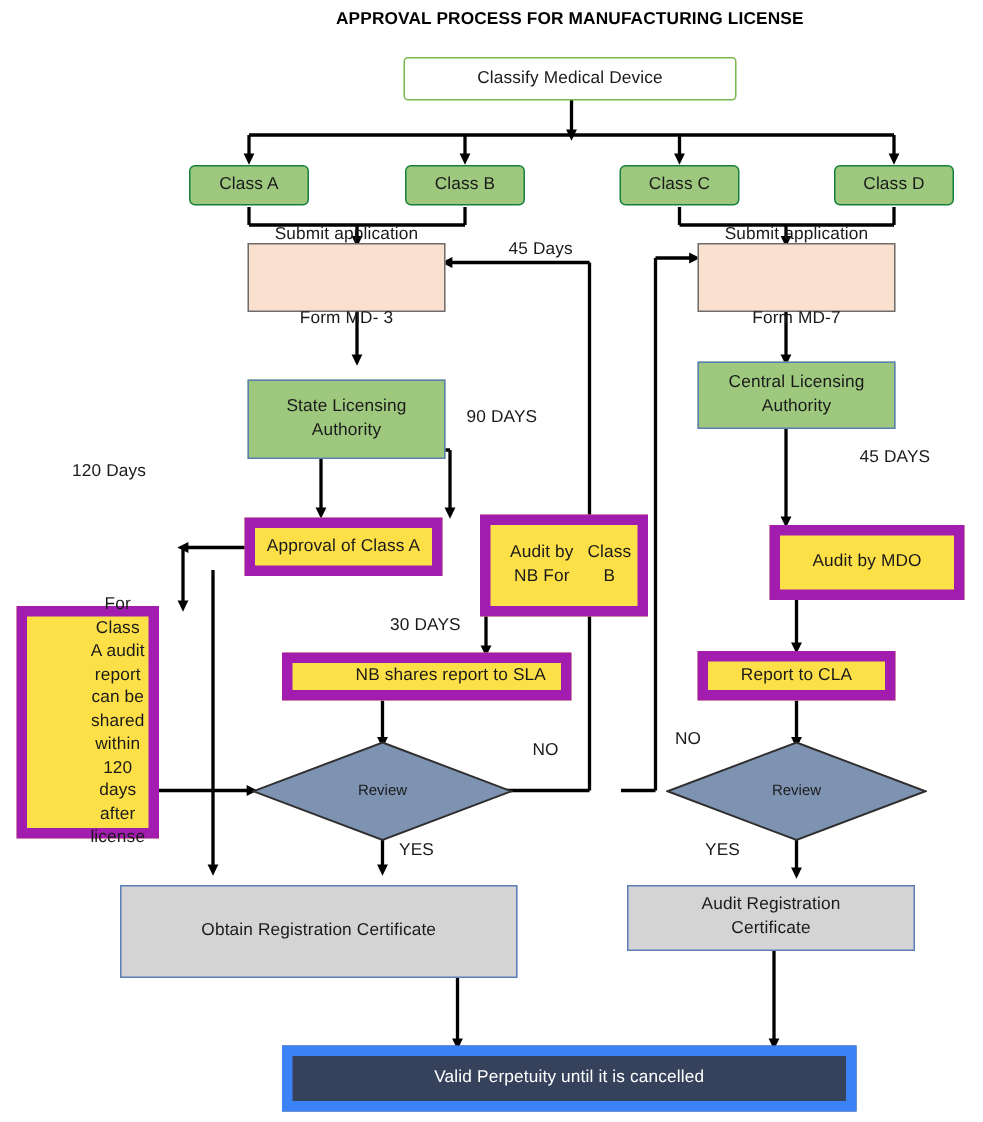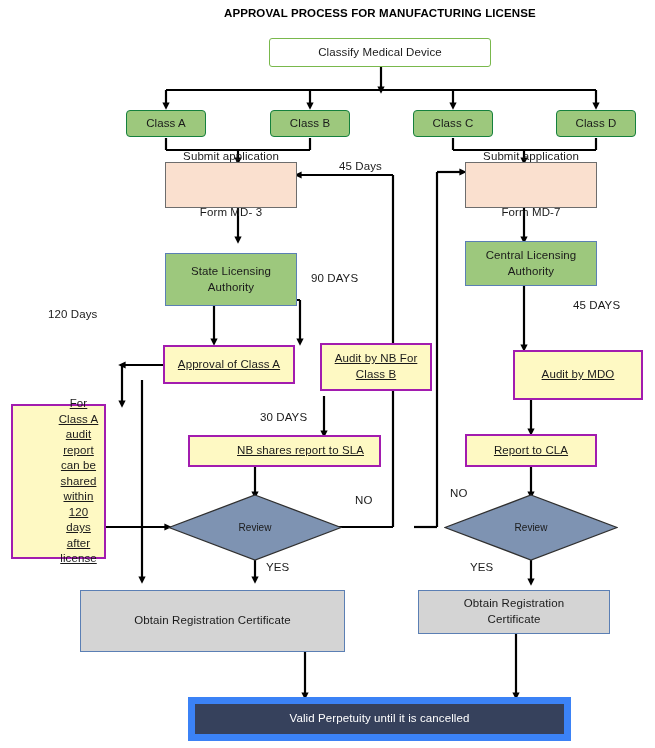--- a/index.html
+++ b/index.html
@@ -50,23 +50,22 @@
   .n-green-sq {
     background: #9dc87d;
     border: 1px solid #5b7fb4;
   }
   .n-peach {
     background: #fae0cf;
     border: 1px solid #6d6d6d;
     gap: 40px;
   }
   .n-lav {
-    background: #fef9c3;
-    border: 2px solid #a21caf;
-    text-decoration: underline;
+    background: #fde047;
+    border: 7px solid #a21caf;
   }
   .n-gray {
     background: #d4d4d4;
     border: 1px solid #5b7fb4;
   }
   .n-dark {
     background: #36415c;
     border: 1px solid #2a3category;
     color: #ffffff;
   }
@@ -209,21 +208,21 @@
     <span>Authority</span>
   </div>
 
   <div class="node n-green-sq" style="left:465px; top:241px; width:132px; height:45px; flex-direction:column;">
     <span>Central Licensing</span>
     <span>Authority</span>
   </div>
 
   <div class="node n-lav" style="left:163px; top:345px; width:132px; height:39px;">Approval of Class A</div>
 
-  <div class="node n-lav" style="left:320px; top:343px; width:112px; height:48px; flex-direction:column;">
+  <div class="node n-lav" style="left:320px; top:343px; width:112px; height:68px; flex-direction:row;">
     <span>Audit by NB For</span>
     <span>Class B</span>
   </div>
 
   <div class="node n-lav" style="left:513px; top:350px; width:130px; height:50px;">Audit by MDO</div>
 
   <div class="node n-lav" style="left:11px; top:404px; width:95px; height:155px; font-size:11.5px;padding-left:44px;">For Class A audit report can be shared within 120 days after license</div>
 
   <div class="node n-lav" style="left:188px; top:435px; width:193px; height:32px;padding-left:36px;">NB shares report to SLA</div>
 
@@ -239,21 +238,21 @@
   <div class="diamond" style="left:444px; top:494px; width:174px; height:67px;">
     <svg viewBox="0 0 174 67" width="174" height="67">
       <polygon points="87,1 173,33.5 87,66 1,33.5" fill="#7e93b2" stroke="#2f2f2f" stroke-width="1.3"></polygon>
     </svg>
     <span class="dlabel">Review</span>
   </div>
 
   <div class="node n-gray" style="left:80px; top:590px; width:265px; height:62px;">Obtain Registration Certificate</div>
 
   <div class="node n-gray" style="left:418px; top:590px; width:192px; height:44px; flex-direction:column;">
-    <span>Obtain Registration</span>
+    <span>Audit Registration</span>
     <span>Certificate</span>
   </div>
 
   <div class="node n-dark" style="left:188px; top:697px; width:383px; height:44px;">Valid Perpetuity until it is cancelled</div>
 
   <div class="edge-label" style="left:339px; top:160px;">45 Days</div>
   <div class="edge-label" style="left:311px; top:272px;">90 DAYS</div>
   <div class="edge-label" style="left:48px; top:308px;">120 Days</div>
   <div class="edge-label" style="left:573px; top:299px;">45 DAYS</div>
   <div class="edge-label" style="left:260px; top:411px;">30 DAYS</div>

